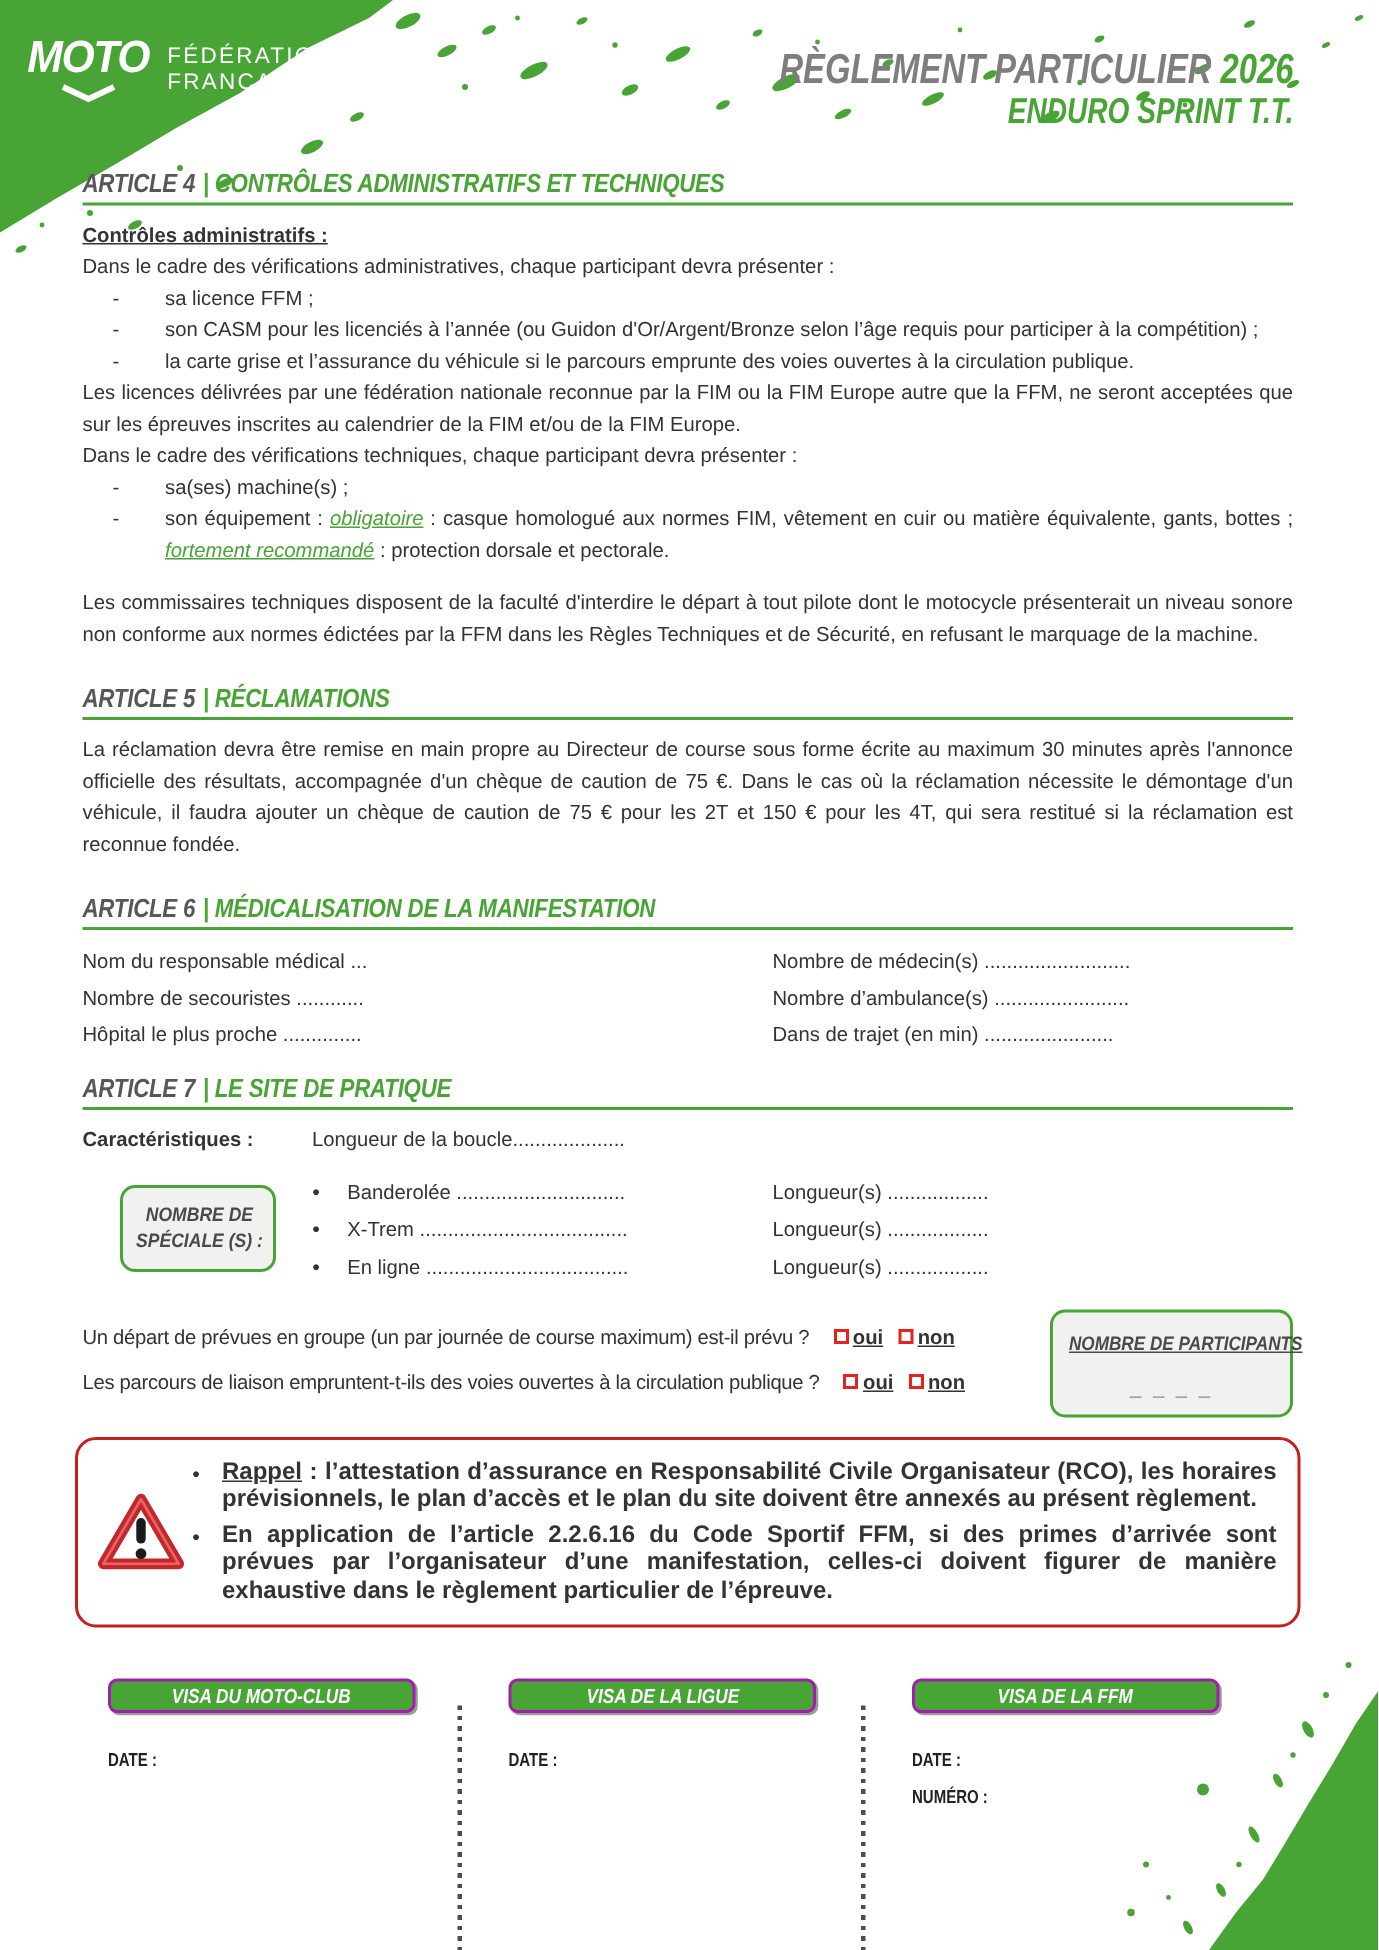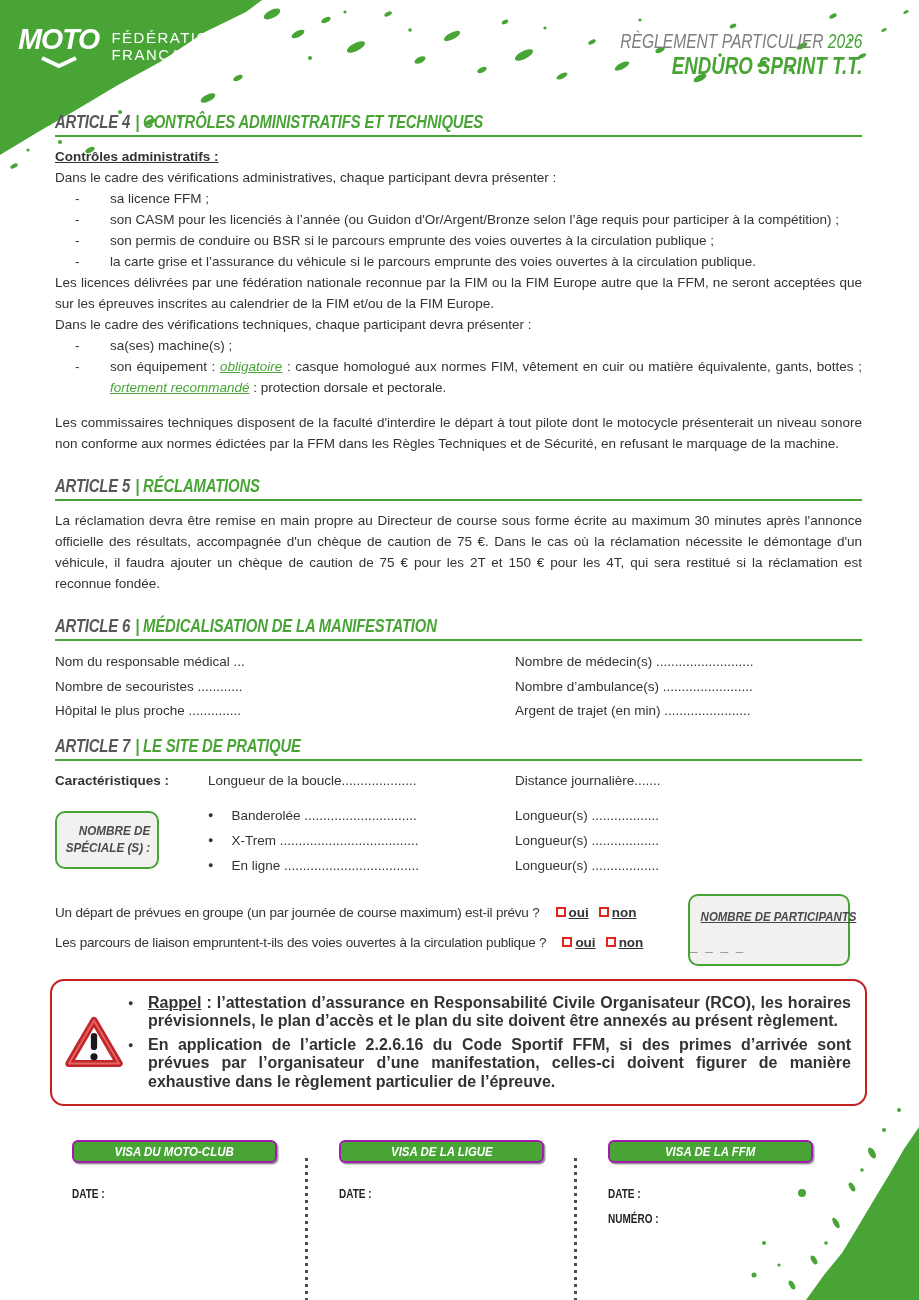--- a/index.html
+++ b/index.html
@@ -17,21 +17,21 @@
     position:relative;width:919px;height:1300px;background:#fff;overflow:hidden;
     font-family:"Liberation Sans",sans-serif;color:var(--ink);
   }
   
   .hdr-svg{position:absolute;top:0;left:0;}
   .logo{position:absolute;top:22px;left:16px;display:flex;align-items:flex-start;gap:10px;color:#fff;}
   .logo-brand{display:flex;flex-direction:column;align-items:center;}
   .logo-word{font-size:30px;font-weight:800;letter-spacing:-1px;font-style:italic;transform:scaleX(.95);}
   .logo-org{font-size:15px;font-weight:400;letter-spacing:1.5px;line-height:17px;margin-top:7px;}
   .doc-titles{position:absolute;top:30px;right:57px;text-align:right;line-height:1.12;}
-  .t1{font-size:20px;font-weight:400;font-style:italic;white-space:nowrap;}
+  .t1{font-size:28px;font-weight:700;font-style:italic;white-space:nowrap;}
   .t1 .inner,.t2 .inner{display:inline-block;transform:scaleX(.78);transform-origin:right center;white-space:nowrap;}
   .t1 .gray{color:var(--gray-title);}
   .t1 .green{color:var(--green);}
   .t2{font-size:24px;font-weight:700;font-style:italic;color:var(--green);white-space:nowrap;margin-top:1px;}
   
   .content{position:absolute;left:55px;right:57px;top:112px;font-size:13.5px;line-height:21px;}
   .art-head{border-bottom:2px solid var(--green);padding-bottom:1px;margin-bottom:9px;white-space:nowrap;}
   .art-head .cw{display:inline-block;transform:scaleX(.85);transform-origin:left center;font-size:17.5px;font-weight:800;font-style:italic;letter-spacing:-.2px;white-space:nowrap;}
   .art-head .num{color:var(--num-gray);}
   .art-head .rest{color:var(--green);margin-left:6px;}
@@ -45,33 +45,33 @@
   
   .a6-grid{display:flex;}
   .a6-left{width:460px;} .a6-right{flex:1;}
   .a6-left div,.a6-right div{line-height:24.5px;}
   
   .a7-row{display:flex;}
   .a7-c1{width:153px;flex:0 0 153px;}
   .a7-c2{width:307px;flex:0 0 307px;}
   .a7-c3{flex:1;}
   .a7-label{font-weight:700;}
-  .spec-box{margin-top:8px;width:104px;border:2px solid var(--green);border-radius:10px;background:#f1f1f0;padding:9px 4px;text-align:right;}
+  .spec-box{margin-left:25px;margin-top:8px;width:104px;border:2px solid var(--green);border-radius:10px;background:#f1f1f0;padding:9px 4px;text-align:center;}
   .spec-box .inner{display:inline-block;transform:scaleX(.9);font-style:italic;font-weight:700;font-size:13px;line-height:17px;color:#4a4a4a;white-space:nowrap;}
   .bullets div{line-height:25px;}
   .bullets div::before{content:"●";font-size:9px;vertical-align:2px;margin-right:18px;}
   .longs div{line-height:25px;}
   
   .q-zone{position:relative;margin-top:24px;padding-right:240px;}
   .q-row{display:flex;align-items:center;margin-bottom:9px;white-space:nowrap;}
   .q-text{letter-spacing:-.2px;}
   .cb{display:inline-block;width:10px;height:10px;border:2.5px solid var(--red);margin:0 3px 0 10px;flex:0 0 auto;}
   .cb.first{margin-left:16px;}
   .yn{font-weight:700;text-decoration:underline;}
-  .part-box{position:absolute;right:12px;top:-8px;width:162px;height:72px;border:2px solid var(--green);border-radius:10px;background:#f1f1f0;padding-top:10px;}
+  .part-box{position:absolute;right:0;top:-8px;width:162px;height:72px;border:2px solid var(--green);border-radius:10px;background:#f1f1f0;text-align:center;padding-top:10px;}
   .part-box .ttl{display:inline-block;transform:scaleX(.88);font-style:italic;font-weight:700;font-size:13px;color:#4a4a4a;text-decoration:underline;white-space:nowrap;}
   .part-box .val{margin-top:9px;font-weight:700;color:#4a4a4a;letter-spacing:2px;}
   
   .warn-box{margin-top:26px;margin-left:-5px;margin-right:-5px;border:2px solid var(--warn-red);border-radius:14px;display:flex;align-items:center;padding:8px 14px 8px 10px;}
   .warn-icon{flex:0 0 64px;display:flex;justify-content:center;}
   .warn-items{flex:1;}
   .warn-li{position:relative;padding-left:22px;font-weight:700;font-size:16px;line-height:18.5px;text-align:justify;margin:5px 0;}
   .warn-li::before{content:"●";position:absolute;left:2px;top:0;font-size:9px;}
   .warn-li .u{text-decoration:underline;}
   
@@ -174,23 +174,20 @@
 
     <div class="sub-h">Contrôles administratifs :</div>
     <div class="para">Dans le cadre des vérifications administratives, chaque participant devra présenter :</div>
     <div class="li">
         <div class="li-t">sa licence FFM ;</div>
       </div>
     <div class="li">
         <div class="li-t">son CASM pour les licenciés à l’année (ou Guidon d'Or/Argent/Bronze selon l’âge requis pour participer à la compétition) ;</div>
       </div>
     <div class="li">
-        <div class="li-t">son permis de conduire ou BSR si le parcours emprunte des voies ouvertes à la circulation publique ;</div>
-      </div>
-    <div class="li">
         <div class="li-t">la carte grise et l’assurance du véhicule si le parcours emprunte des voies ouvertes à la circulation publique.</div>
       </div>
     <div class="para">Les licences délivrées par une fédération nationale reconnue par la FIM ou la FIM Europe autre que la FFM, ne seront acceptées que sur les épreuves inscrites au calendrier de la FIM et/ou de la FIM Europe.</div>
 
     <div class="para">Dans le cadre des vérifications techniques, chaque participant devra présenter :</div>
     <div class="li">
         <div class="li-t">sa(ses) machine(s) ;</div>
       </div>
     <div class="li">
         <div class="li-t">
@@ -209,31 +206,30 @@
     </div>
     <div class="a6-grid mt6">
       <div class="a6-left">
         <div>Nom du responsable médical ...</div>
         <div>Nombre de secouristes ............</div>
         <div>Hôpital le plus proche ..............</div>
       </div>
       <div class="a6-right">
         <div>Nombre de médecin(s) ..........................</div>
         <div>Nombre d’ambulance(s) ........................</div>
-        <div>Argent de trajet (en min) .......................</div>
+        <div>Dans de trajet (en min) .......................</div>
       </div>
     </div>
 
     <div class="art-head mt12">
       <span class="cw"><span class="num">ARTICLE 7</span><span class="rest">| LE SITE DE PRATIQUE</span></span>
     </div>
     <div class="a7-row mt6">
       <div class="a7-c1 a7-label">Caractéristiques :</div>
       <div class="a7-c2">Longueur de la boucle....................</div>
-      <div class="a7-c3">Distance journalière.......</div>
     </div>
     <div class="a7-row mt12">
       <div class="a7-c1">
         <div class="spec-box">
           <span class="inner"><span>NOMBRE DE</span><br>
           <span>SPÉCIALE (S) :</span></span>
         </div>
       </div>
       <div class="a7-c2 bullets">
         <div>Banderolée ..............................</div>

